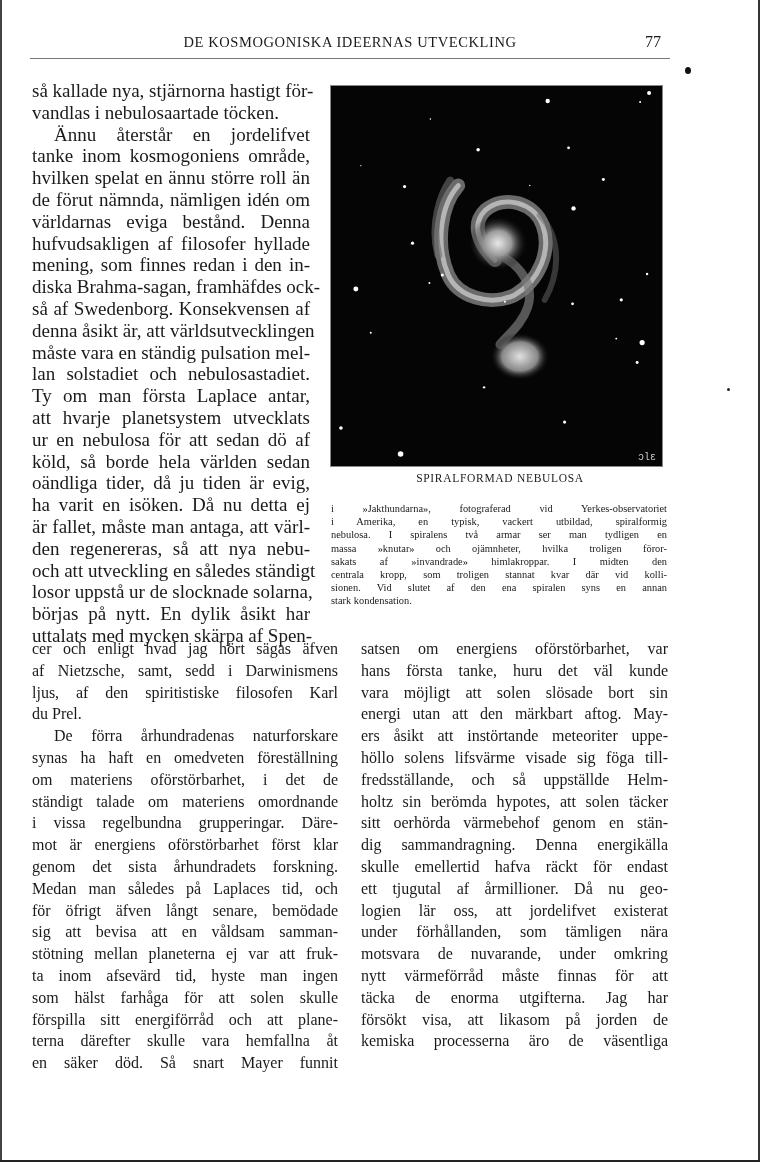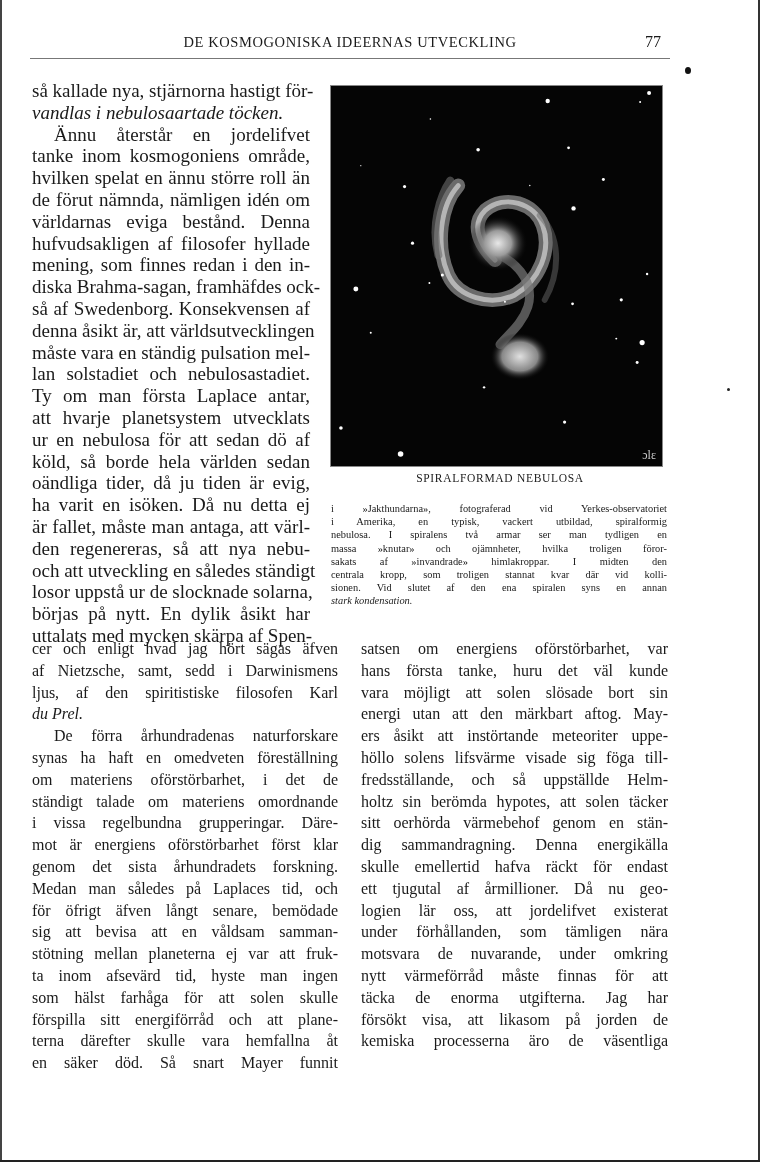--- a/index.html
+++ b/index.html
@@ -26,29 +26,29 @@
   }
   .col-left-full {
     position: absolute; left: 32px; top: 638px; width: 306px;
     font-size: 16px; line-height: 21.8px; text-align: justify;
   }
   .col-right {
     position: absolute; left: 361px; top: 638px; width: 307px;
     font-size: 16px; line-height: 21.8px; text-align: justify;
   }
   .line { display: block; white-space: nowrap; text-align-last: justify; height: 21.8px; }
-  .line.last { text-align-last: left; font-style: italic; }
+  .line.last { text-align-last: left; }
   .line.indent { padding-left: 22px; }
 
   .figure {
     position: absolute; left: 330px; top: 85px; width: 333px; height: 382px;
     background: #050505; border: 1px solid #888; box-sizing: border-box; overflow: hidden;
   }
   .figure svg { display: block; width: 100%; height: 100%; }
-  .signature { position: absolute; right: 6px; bottom: 3px; color: #ccc; font-size: 12px; font-family: Liberation Serif, serif; }
+  .signature { position: absolute; right: 6px; bottom: 3px; color: #ccc; font-size: 10px; font-family: Liberation Mono, monospace; }
 
   .caption-title {
     position: absolute; left: 330px; top: 472px; width: 340px; text-align: center;
     font-size: 11.5px; letter-spacing: 0.7px;
   }
   .caption-body {
     position: absolute; left: 331px; top: 502px; width: 336px;
     font-size: 10.4px; line-height: 13.2px; text-align: justify;
   }
   .caption-body .line { height: 13.2px; }

